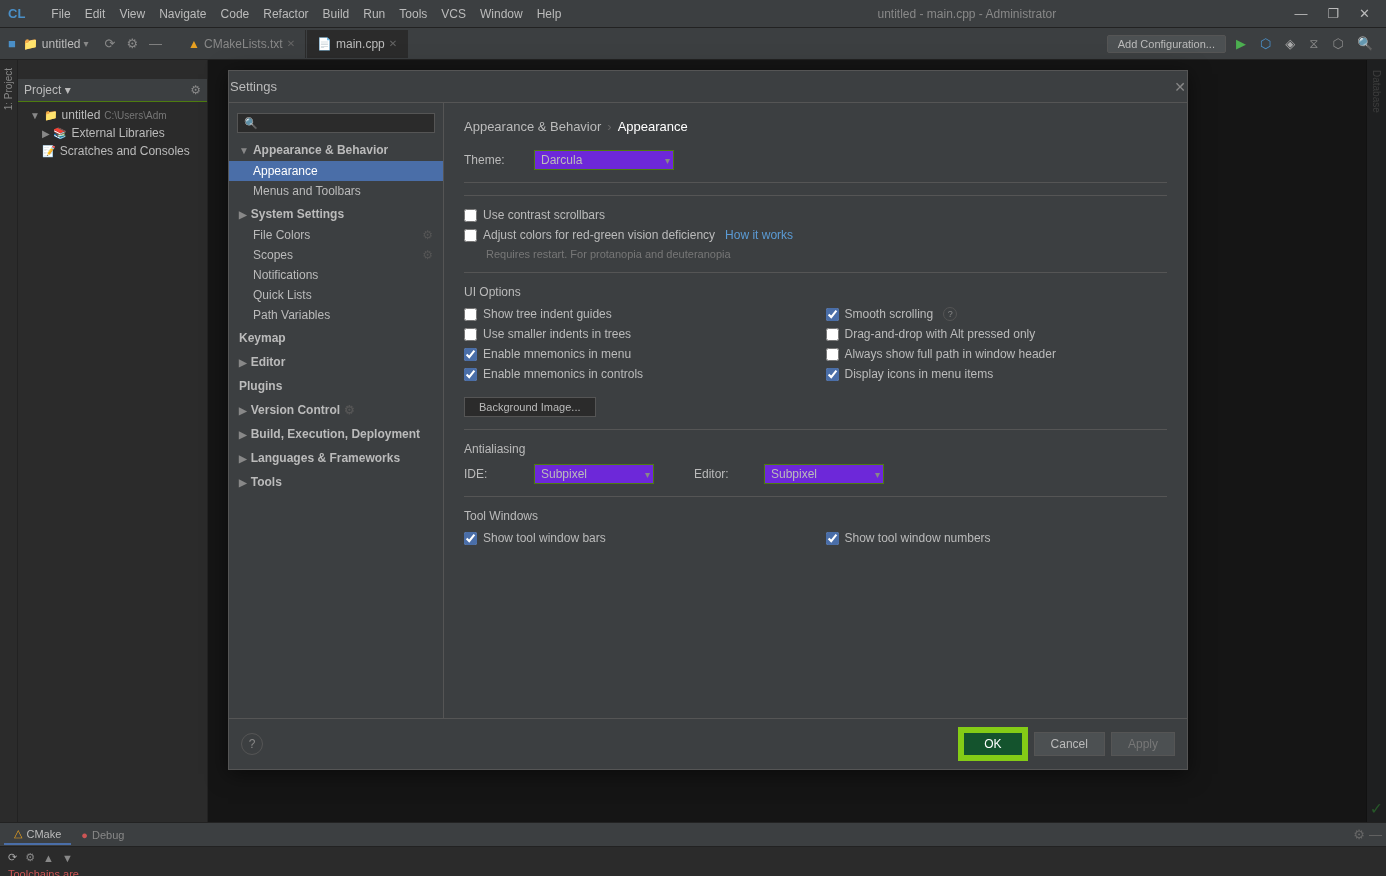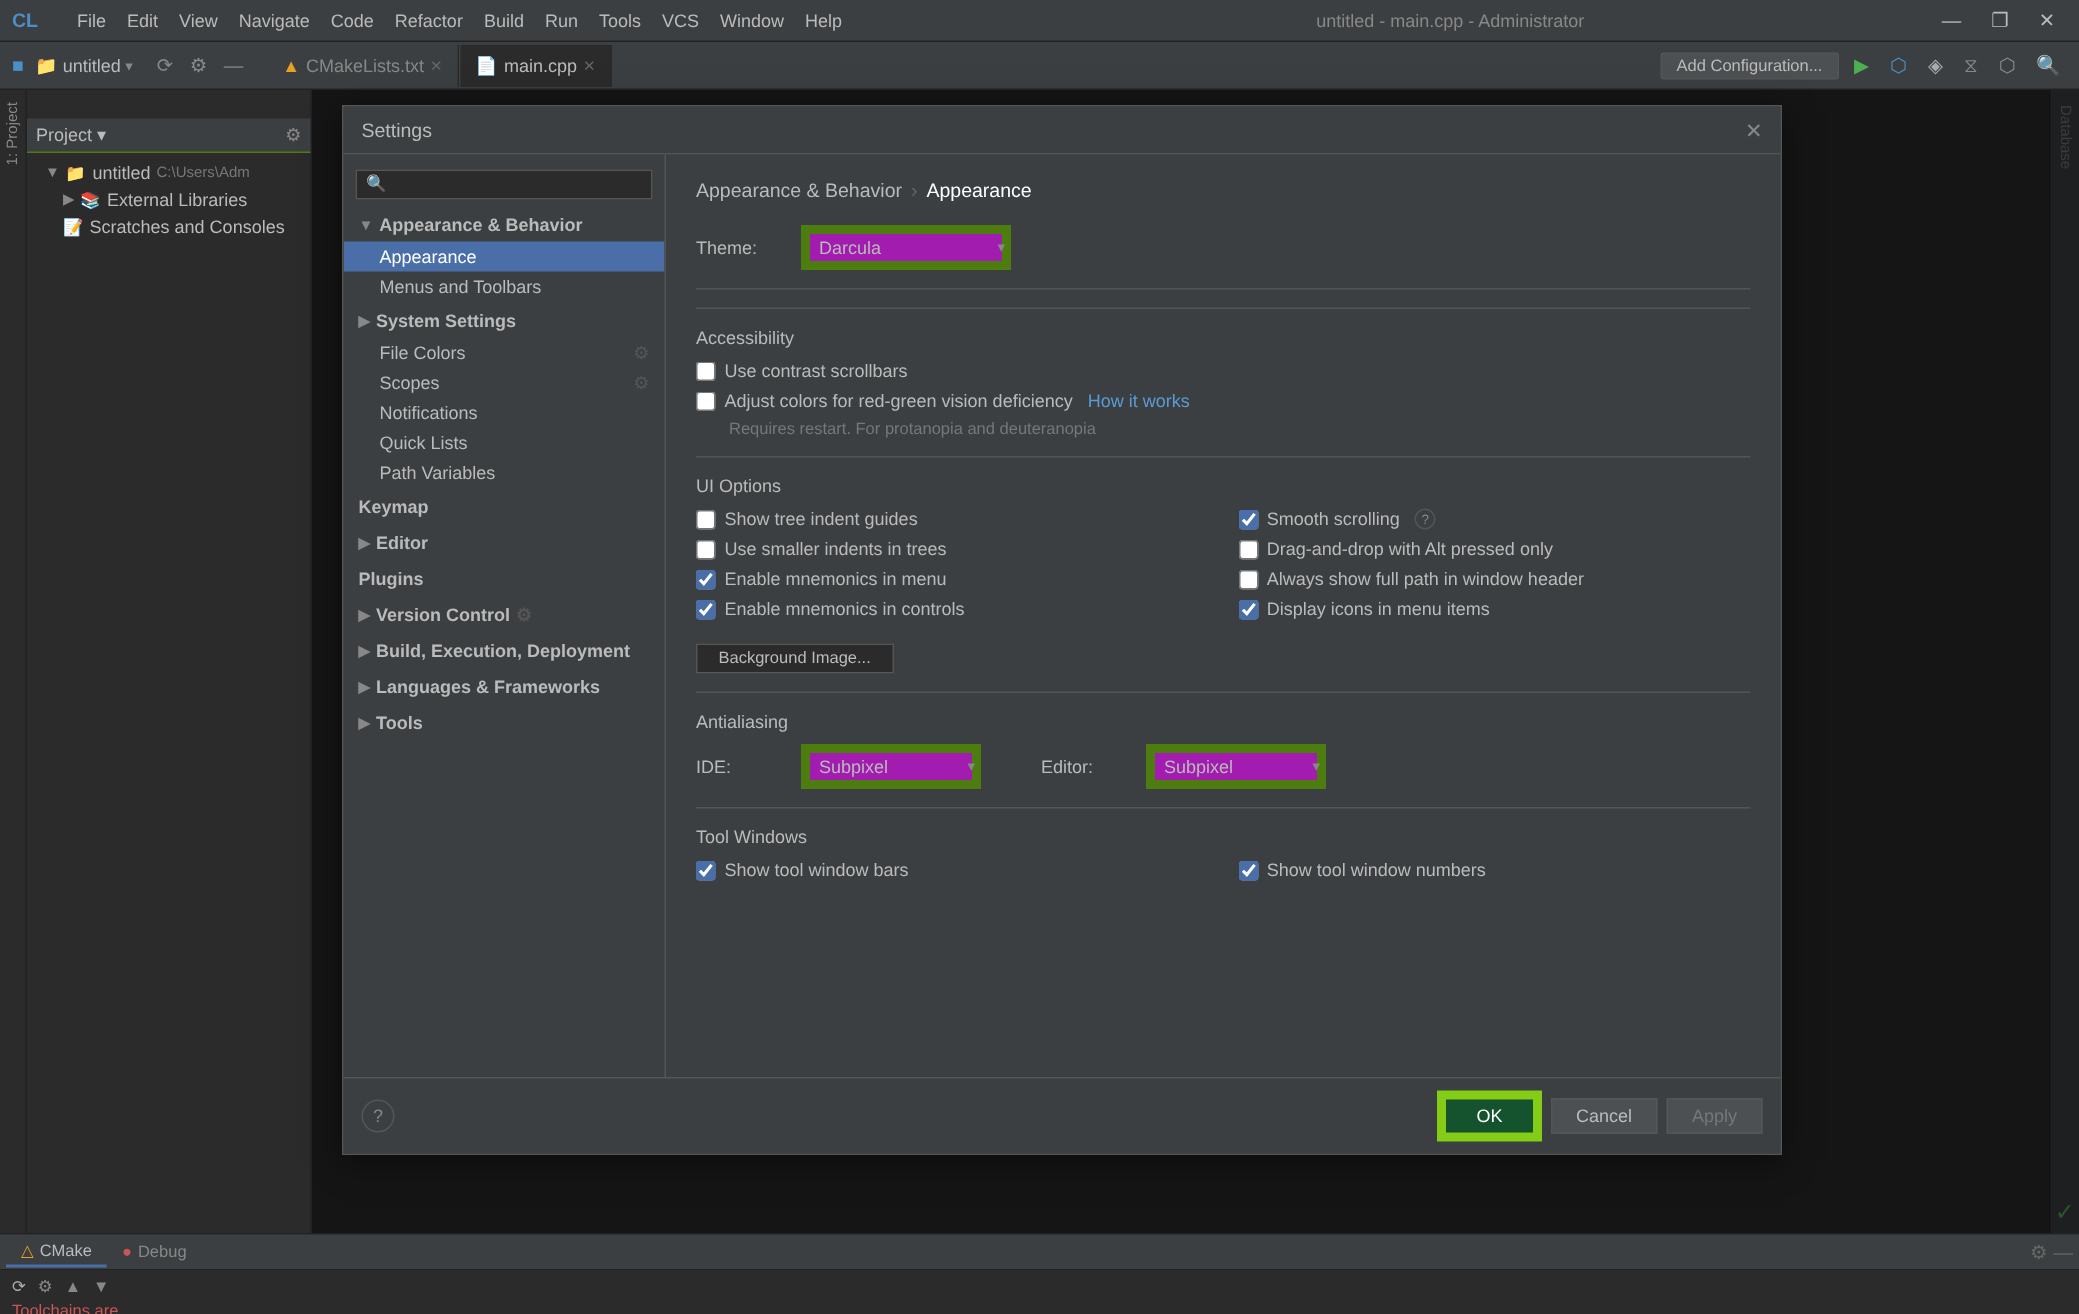--- a/index.html
+++ b/index.html
@@ -131,21 +131,21 @@
       width: 960px;
       height: 700px;
       background: #3c3f41;
       border: 1px solid #555;
       display: flex;
       flex-direction: column;
       box-shadow: 0 4px 20px rgba(0,0,0,0.5);
     }
     .dialog-titlebar {
       display: flex; align-items: center; justify-content: space-between;
-      padding: 6px 12px;
+      padding: 6px 1px;
       background: #3c3f41;
       border-bottom: 1px solid #555;
       height: 32px;
     }
     .dialog-title { font-size: 13px; color: #bbb; }
     .dialog-close { background: none; border: none; color: #888; cursor: pointer; font-size: 14px; }
 
     
     .dialog-body {
       display: flex;
@@ -213,22 +213,22 @@
       margin: 12px 0;
     }
 
     .settings-row {
       display: flex; align-items: center; gap: 20px;
       margin-bottom: 10px;
     }
     .settings-label { color: #bbb; font-size: 12px; min-width: 50px; }
 
     .settings-select {
-      background: #a21caf;
-      border: 6px solid #4d7c0f;
+      background: #6d28d9;
+      border: 1px solid #4d7c0f;
       color: #bbb;
       padding: 2px 6px;
       font-size: 12px;
       cursor: pointer;
       outline: none;
       appearance: none;
       -webkit-appearance: none;
       padding-right: 20px;
       position: relative;
     }
@@ -547,21 +547,20 @@
               </div>
             </div>
 
             <hr class="section-divider">
 
             
 
             <hr class="section-divider">
 
             
-            <div class="section-title">Accessibility</div>
 
             <div class="checkbox-row">
               <input type="checkbox" style="">
               <span>Use contrast scrollbars</span>
             </div>
             <div class="checkbox-row">
               <input type="checkbox" style="">
               <span>Adjust colors for red-green vision deficiency</span>
               <span class="link-text">How it works</span>
             </div>

